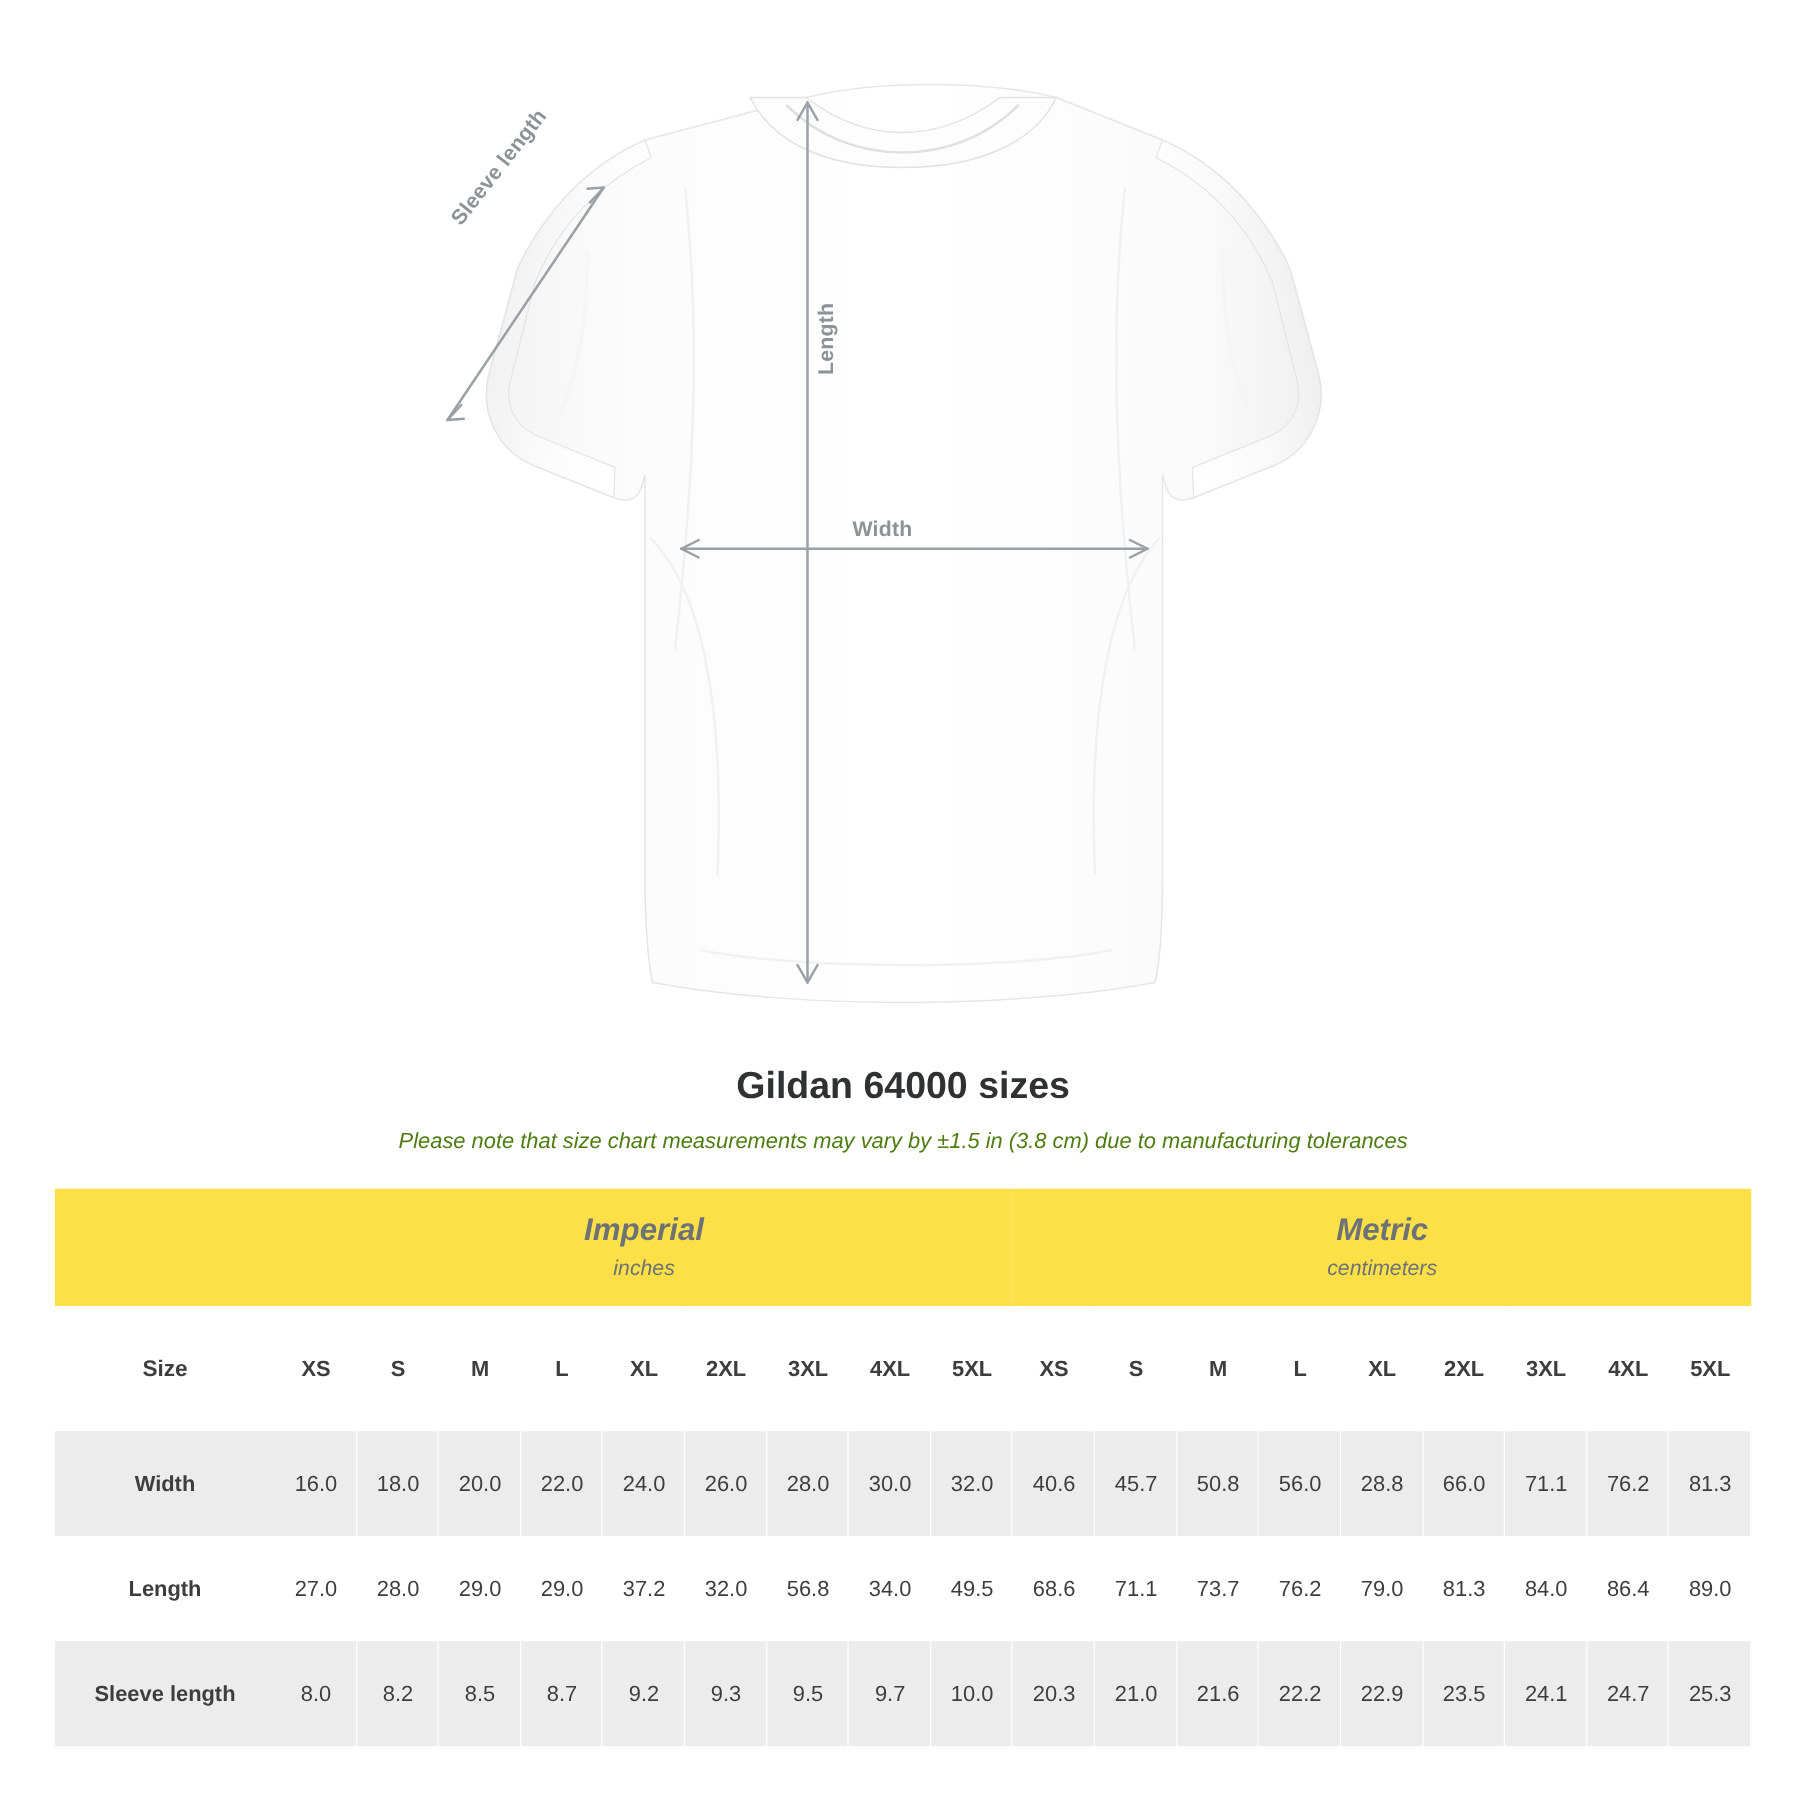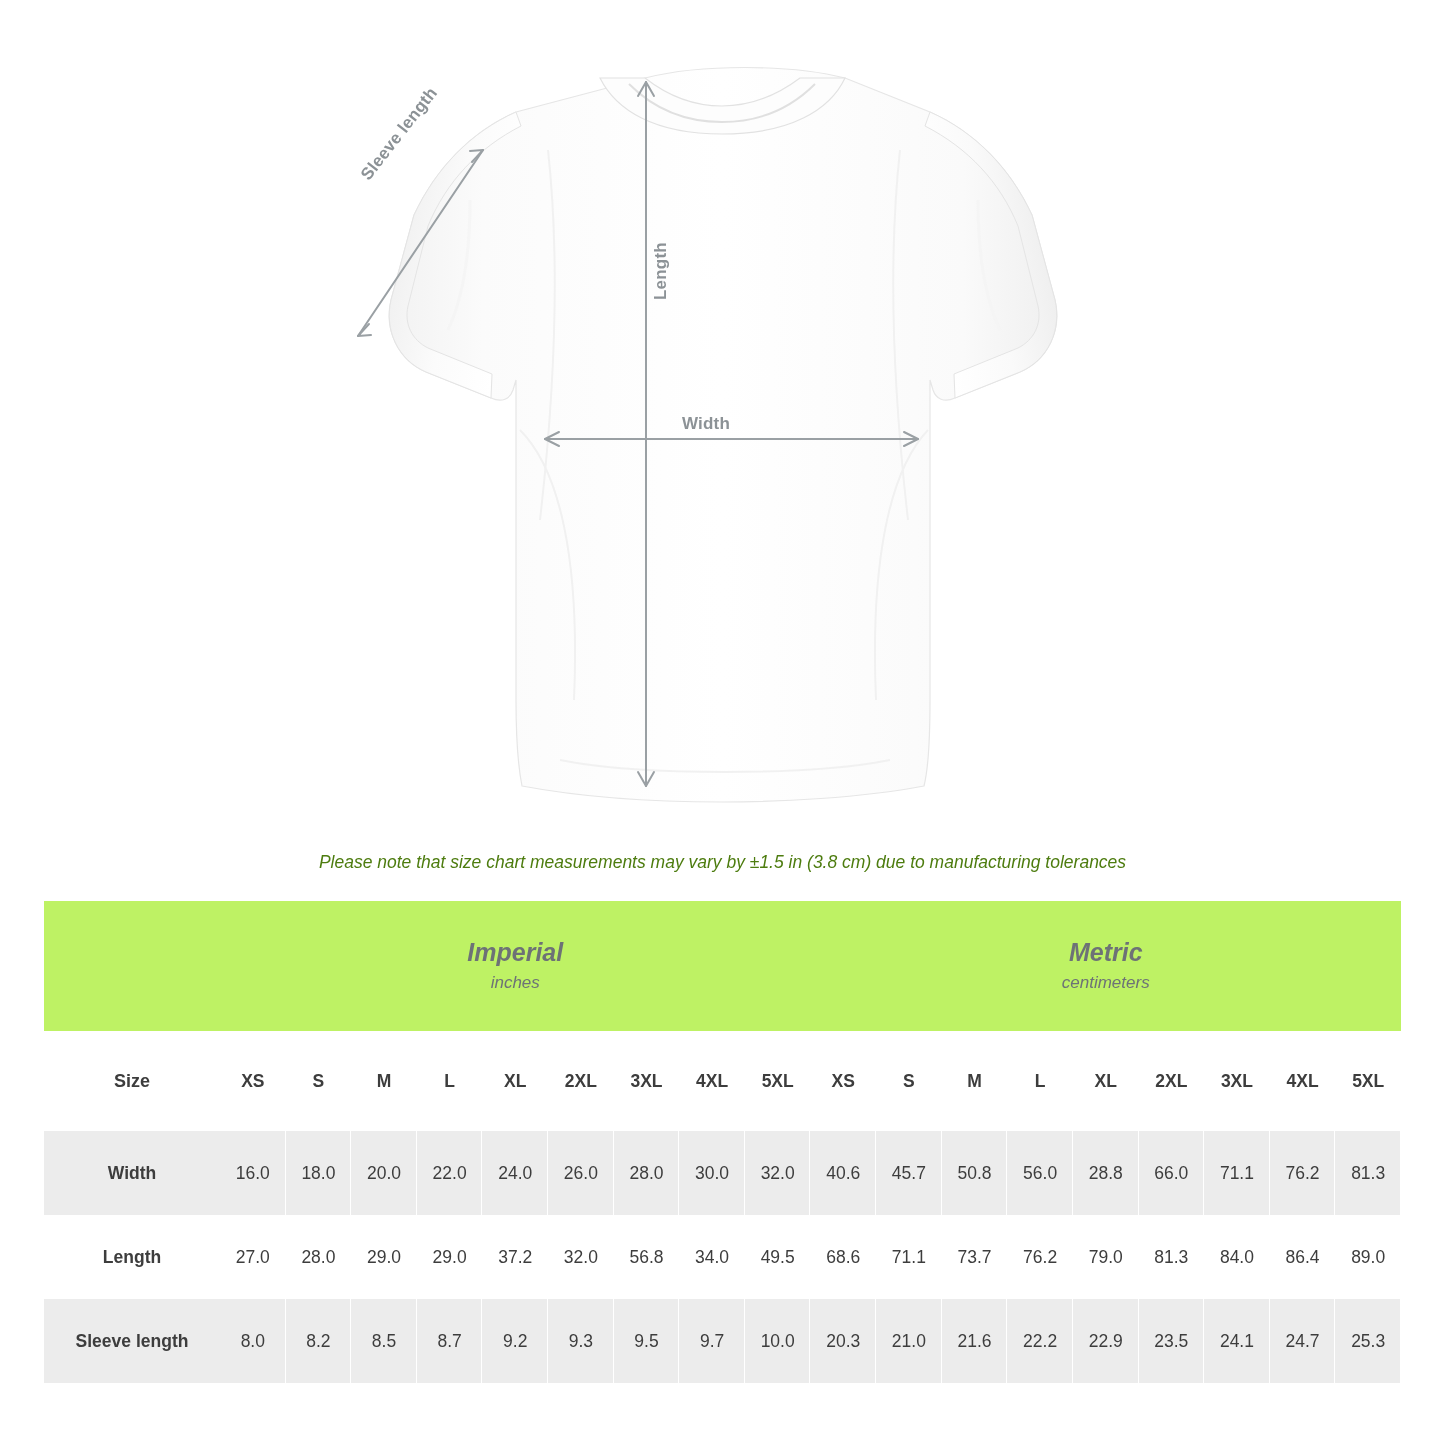--- a/index.html
+++ b/index.html
@@ -82,22 +82,22 @@
   table.size-table td,
   table.size-table th {
     text-align: center;
     vertical-align: middle;
     font-size: 17.5px;
     color: #3d3d3d;
     border: 0;
     padding: 0;
   }
   .unit-row td {
-    height: 130px;
-    background: #bef264;
+    height: 94px;
+    background: #fde047;
   }
   .unit-name {
     font-size: 25px;
     font-weight: bold;
     font-style: italic;
     color: #6d7276;
     display: block;
     line-height: 1.1;
   }
   .unit-sub {
@@ -233,20 +233,21 @@
       </g>
     </g>
   </svg>
 
   <div class="dim-label label-sleeve">Sleeve length</div>
   <div class="dim-label label-length">Length</div>
   <div class="dim-label label-width">Width</div>
 </div>
 
 <div class="heading-block">
+  <h1 class="chart-title">Gildan 64000 sizes</h1>
   <p class="chart-note">Please note that size chart measurements may vary by ±1.5 in (3.8 cm) due to manufacturing tolerances</p>
 </div>
 
 <div class="table-wrap">
   <table class="size-table">
     <colgroup>
       <col class="col-label">
       <col span="18">
     </colgroup>
     <tbody>

